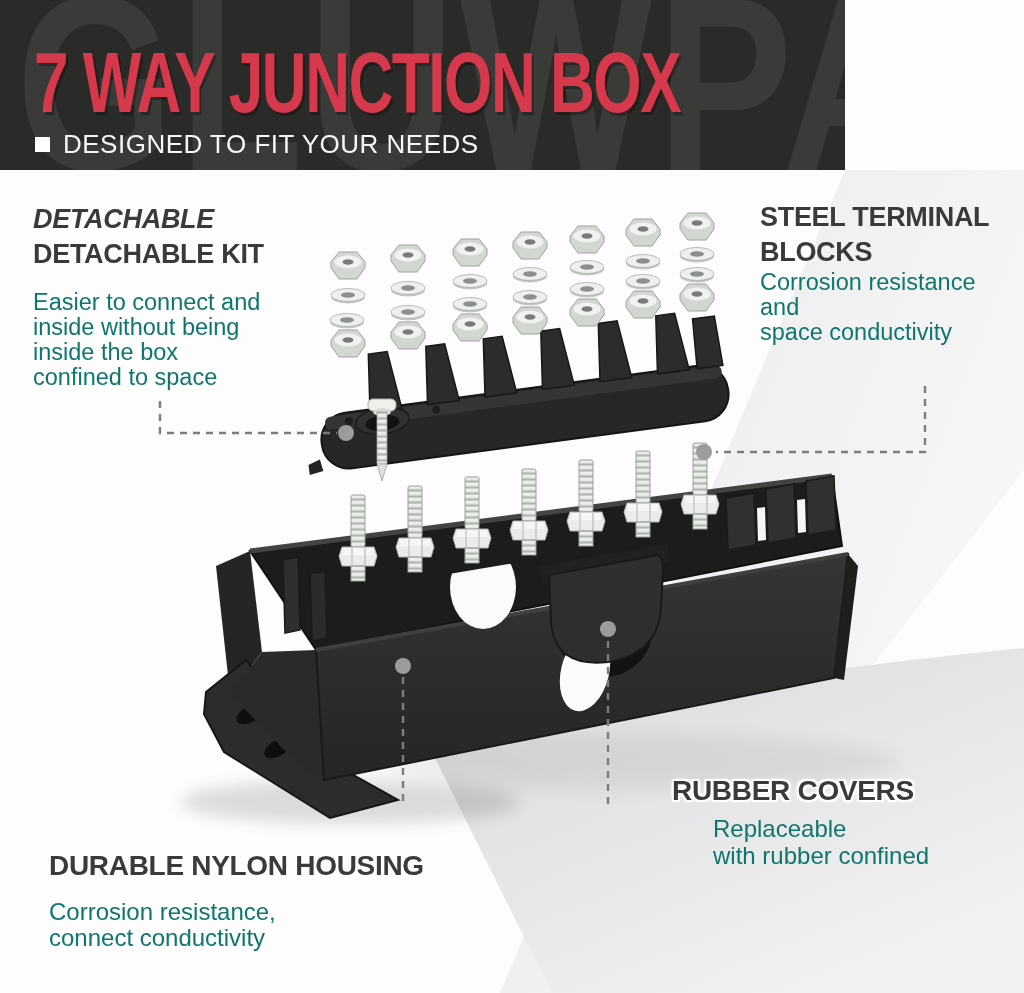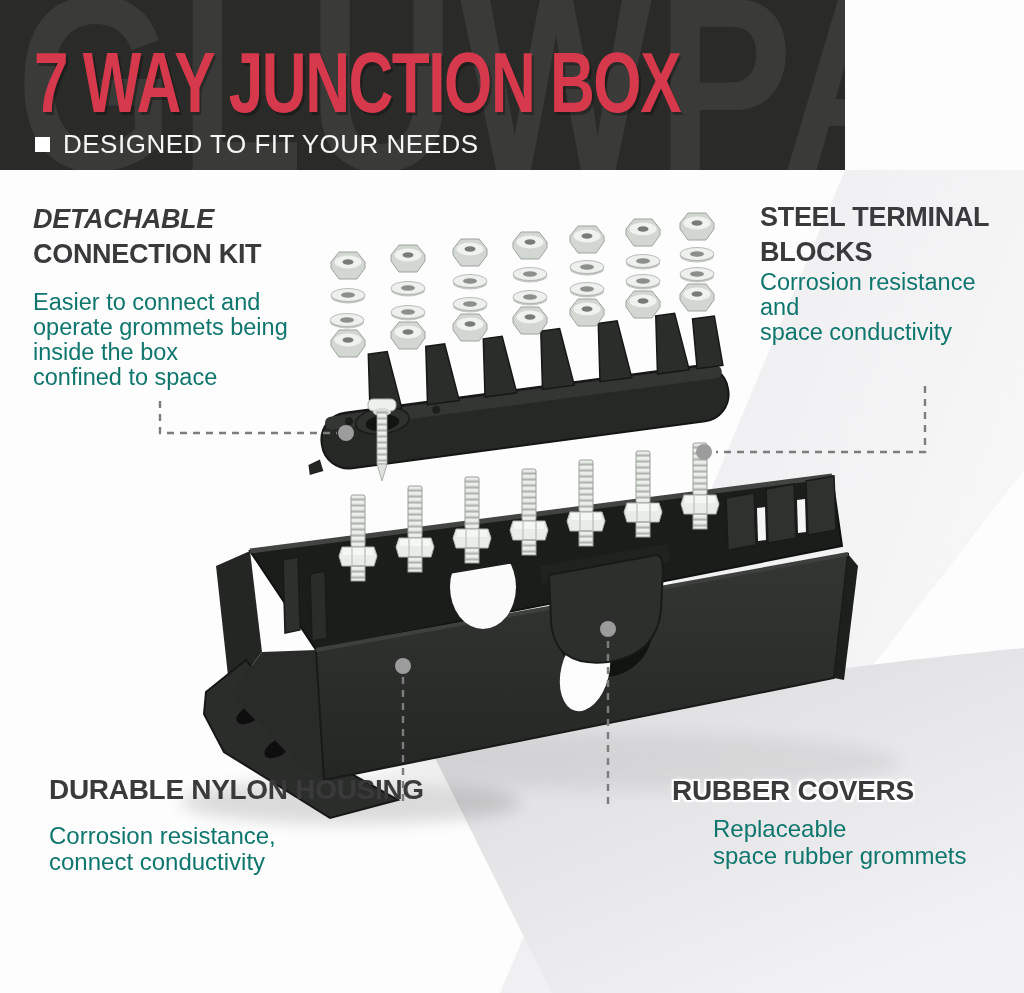--- a/index.html
+++ b/index.html
@@ -26,21 +26,21 @@
   .tagline .sq{width:15px;height:15px;background:#ffffff;flex:0 0 auto;}
   
   .co{position:absolute;}
   .co h2{margin:0;font-size:27px;line-height:35px;font-weight:700;letter-spacing:-0.3px;color:#3a3a3c;}
   .co .body{font-size:23.5px;line-height:25px;color:#0f766e;}
   .co .body span{display:block;}
   .co-detach{left:33px;top:202px;}
   .co-detach .body{margin-top:18px;}
   .co-steel{left:760px;top:200px;}
   .co-steel .body{}
-  .co-housing{left:49px;top:772px;}
+  .co-housing{left:49px;top:848px;}
   .co-housing h2{font-size:28px;}
   .co-housing .body{margin-top:16px;font-size:24px;line-height:26px;}
   .co-rubber{left:672px;top:773px;}
   .co-rubber h2{font-size:28px;
     text-shadow:0 0 5px #fff,0 0 5px #fff,2px 2px 0 #fff,-2px -2px 0 #fff,2px -2px 0 #fff,-2px 2px 0 #fff;}
   .co-rubber .body{margin-top:7px;font-size:24px;line-height:27px;margin-left:41px;}
 </style>
 </head>
 <body>
 
@@ -227,25 +227,25 @@
     <h1 class="banner-title">7 WAY JUNCTION BOX</h1>
     <div class="tagline">
       <span class="sq"></span>
       <span>DESIGNED TO FIT YOUR NEEDS</span>
     </div>
   </header>
 
   <section class="co co-detach">
     <h2>
       <span style="display:block;font-style:italic;">DETACHABLE</span>
-      <span style="display:block;">CONNECTION KIT</span>
+      <span style="display:block;">DETACHABLE KIT</span>
     </h2>
     <div class="body">
       <span>Easier to connect and</span>
-      <span>operate grommets being</span>
+      <span>inside without being</span>
       <span>inside the box</span>
       <span>confined to space</span>
     </div>
   </section>
 
   <section class="co co-steel">
     <h2>
       <span style="display:block;">STEEL TERMINAL</span>
       <span style="display:block;">BLOCKS</span>
     </h2>
@@ -261,17 +261,17 @@
     <div class="body">
       <span>Corrosion resistance,</span>
       <span>connect conductivity</span>
     </div>
   </section>
 
   <section class="co co-rubber">
     <h2>RUBBER COVERS</h2>
     <div class="body">
       <span>Replaceable</span>
-      <span>space rubber grommets</span>
+      <span>with rubber confined</span>
     </div>
   </section>
 
 </div>
 
 </body></html>

